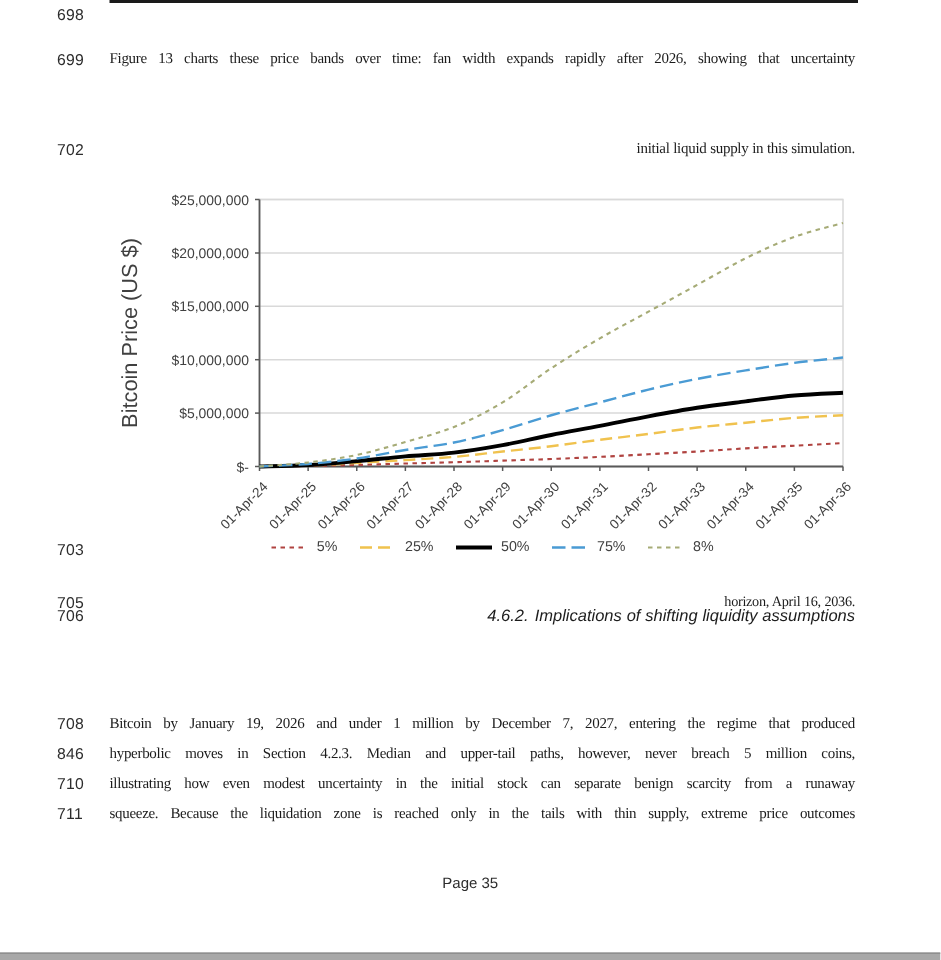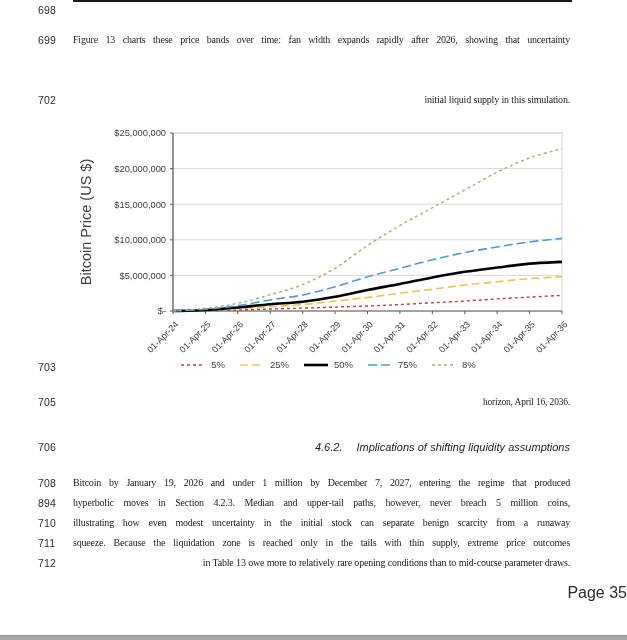--- a/index.html
+++ b/index.html
@@ -19,34 +19,34 @@
     flex: 1 1 auto; font-size: 10px; line-height: 14px; letter-spacing: -0.2px;
     word-spacing: 0.2px; color: #1c1c1c; text-align: right;
   }
   .just { text-align: justify; text-align-last: justify; }
   .cap { font-size: 9.5px; line-height: 15px; letter-spacing: -0.2px; }
   .cap b { font-weight: bold; }
   .heading-line {
     font-family: "Liberation Sans", sans-serif; font-style: italic; font-size: 11px;
     color: #1c1c1c; line-height: 15px; letter-spacing: 0;
   }
-  .heading-line .h-title { margin-left: 14px; }
+  .heading-line .h-title { margin-left: 4px; }
   .chart-wrap { position: absolute; left: 78px; top: 124px; width: 505px; height: 240px; }
   svg text { font-family: "Liberation Sans", sans-serif; fill: #404040; }
   .legend {
     position: absolute; left: 78px; top: 359px; width: 500px;
     display: flex; justify-content: center; align-items: center; gap: 14px;
   }
   .legend-item { display: flex; align-items: center; gap: 5px; }
   .legend-label {
     font-family: "Liberation Sans", sans-serif; font-size: 9.5px; color: #404040;
   }
   .footer {
-    position: absolute; left: 0; top: 584px; width: 627px; text-align: right;
-    font-family: "Liberation Sans", sans-serif; font-size: 16px; color: #2d2d2d;
+    position: absolute; left: 0; top: 584px; width: 627px; text-align: center;
+    font-family: "Liberation Sans", sans-serif; font-size: 10px; color: #2d2d2d;
   }
   .bottom-bar {
     position: absolute; left: 0; bottom: 0; width: 627px; height: 5px;
     background: #a8a8a8; border-top: 1px solid #8f8f8f;
   }
 </style>
 </head>
 <body>
 
 <div class="page">
@@ -157,41 +157,37 @@
 
   <div class="row" style="top:360px">
     <span class="ln">703</span>
   </div>
 
   <div class="row" style="top:395px">
     <span class="ln">705</span>
     <span class="lt cap">horizon, April 16, 2036.</span>
   </div>
 
-  <div class="row" style="top:440px">
+  <div class="row" style="top:404px">
     <span class="ln">706</span>
     <span class="lt heading-line"><span>4.6.2.</span><span class="h-title">Implications of shifting liquidity assumptions</span></span>
   </div>
 
   <div class="row" style="top:476px">
     <span class="ln">708</span>
     <span class="lt just">Bitcoin by January 19, 2026 and under 1 million by December 7, 2027, entering the regime that produced</span>
   </div>
   <div class="row" style="top:496px">
-    <span class="ln">894</span>
+    <span class="ln">846</span>
     <span class="lt just">hyperbolic moves in Section 4.2.3. Median and upper-tail paths, however, never breach 5 million coins,</span>
   </div>
   <div class="row" style="top:516px">
     <span class="ln">710</span>
     <span class="lt just">illustrating how even modest uncertainty in the initial stock can separate benign scarcity from a runaway</span>
   </div>
   <div class="row" style="top:536px">
     <span class="ln">711</span>
     <span class="lt just">squeeze. Because the liquidation zone is reached only in the tails with thin supply, extreme price outcomes</span>
   </div>
-  <div class="row" style="top:556px">
-    <span class="ln">712</span>
-    <span class="lt">in Table 13 owe more to relatively rare opening conditions than to mid-course parameter draws.</span>
-  </div>
 
   <div class="footer">Page 35</div>
   <div class="bottom-bar"></div>
 </div>
 
 </body></html>

